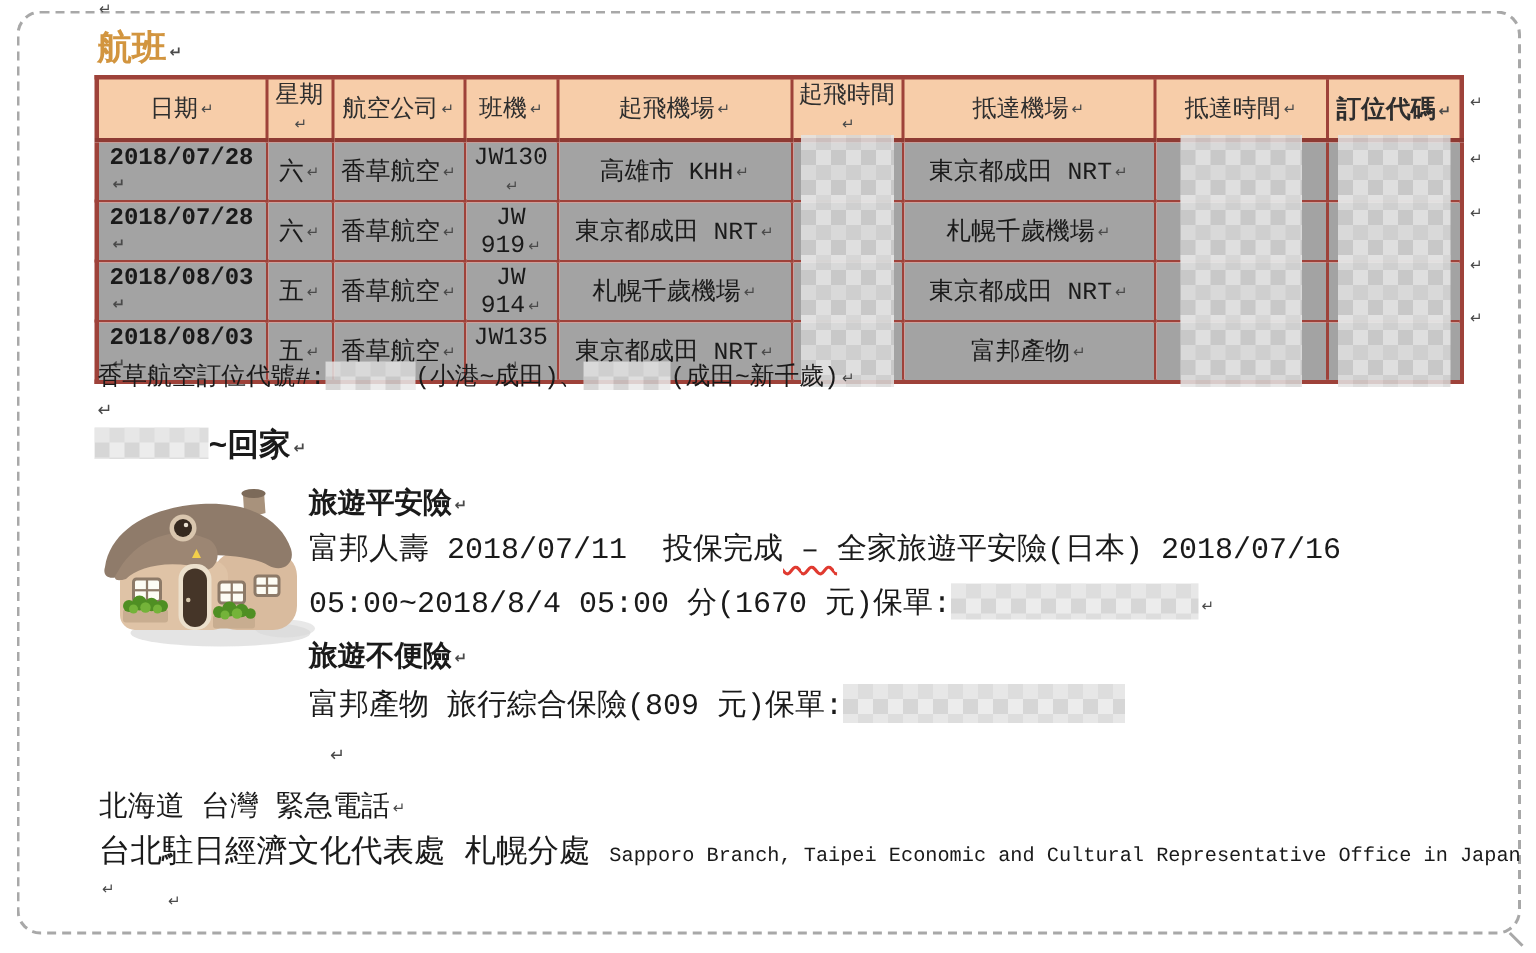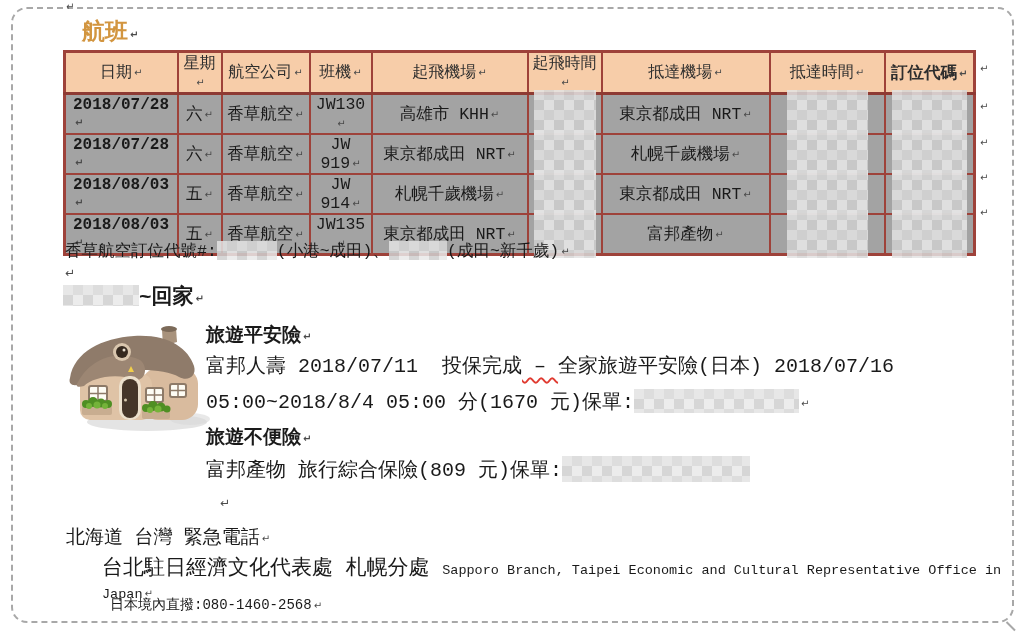--- a/index.html
+++ b/index.html
@@ -18,21 +18,21 @@
     left:1008px;top:616px;width:12px;height:12px;
     border-left:2px dashed #a8a8a8;transform:rotate(-45deg);
   }
   
   .pmark{
     font-family:"DejaVu Sans",sans-serif;font-size:10px;color:#4a4a4a;
     margin-left:2px;vertical-align:1px;display:inline-block;
   }
   .pmark.big{font-size:12px;}
   
-  .doc-title{left:82px;top:16px;font-size:23px;font-weight:bold;color:#D2953F;}
+  .doc-title{left:65px;top:16px;font-size:23px;font-weight:bold;color:#D2953F;}
   
   .flight-table-wrap{left:63px;top:50px;}
   table{border-collapse:collapse;table-layout:fixed;width:910px;background:#fff;}
   table,th,td{border:2px solid #9E423A;}
   table{border-width:3px;}
   thead th{border-bottom:3px solid #8E3A33;}
   th{
     background:#F7CDA9;height:36px;font-size:16px;font-weight:500;
     color:#2e2e2e;text-align:center;padding:0 1px;margin-left:36px;
   }
@@ -67,21 +67,21 @@
   .safety-l2{top:388px;}
   .incon-title{top:424px;}
   .incon-l1{top:456px;}
   .empty-mark-2{left:218px;top:496px;}
   .wavy{
     text-decoration:underline;text-decoration-style:wavy;
     text-decoration-color:#e03a30;text-decoration-thickness:1.5px;
     text-underline-offset:5px;
   }
   .emg-heading{left:66px;top:524px;font-size:19px;}
-  .office-line{left:66px;top:553px;font-size:21px;margin-left:36px;}
+  .office-line{left:66px;top:553px;font-size:21px;}
   .office-en{font-size:13.5px;}
   .addr-line{left:66px;top:596px;font-size:14px;display:flex;align-items:baseline;}
   .addr-gap1{width:16px;display:inline-block;}
   .addr-gap2{width:28px;display:inline-block;}
   .anchor-mark{left:64px;top:1px;}
   .row-marks span{position:absolute;left:978px;}
   
   .house{left:62px;top:316px;width:150px;height:120px;}
 </style>
 </head>
@@ -267,15 +267,14 @@
 
 <span class="abs pmark big empty-mark-2">↵</span>
 
 <div class="abs emg-heading"><span>北海道 台灣 緊急電話</span><span class="pmark">↵</span></div>
 
 <div class="abs office-line tl"><span>台北駐日經濟文化代表處 札幌分處</span><span> </span><span class="office-en">Sapporo Branch, Taipei Economic and Cultural Representative Office in Japan</span><span class="pmark">↵</span></div>
 
 <div class="abs addr-line">
     <span class="addr-gap1"></span>
     <span class="addr-gap2"></span>
-    <span>日本境內直撥:080-1460-2568</span>
     <span class="pmark">↵</span>
   </div>
 
 </body></html>

